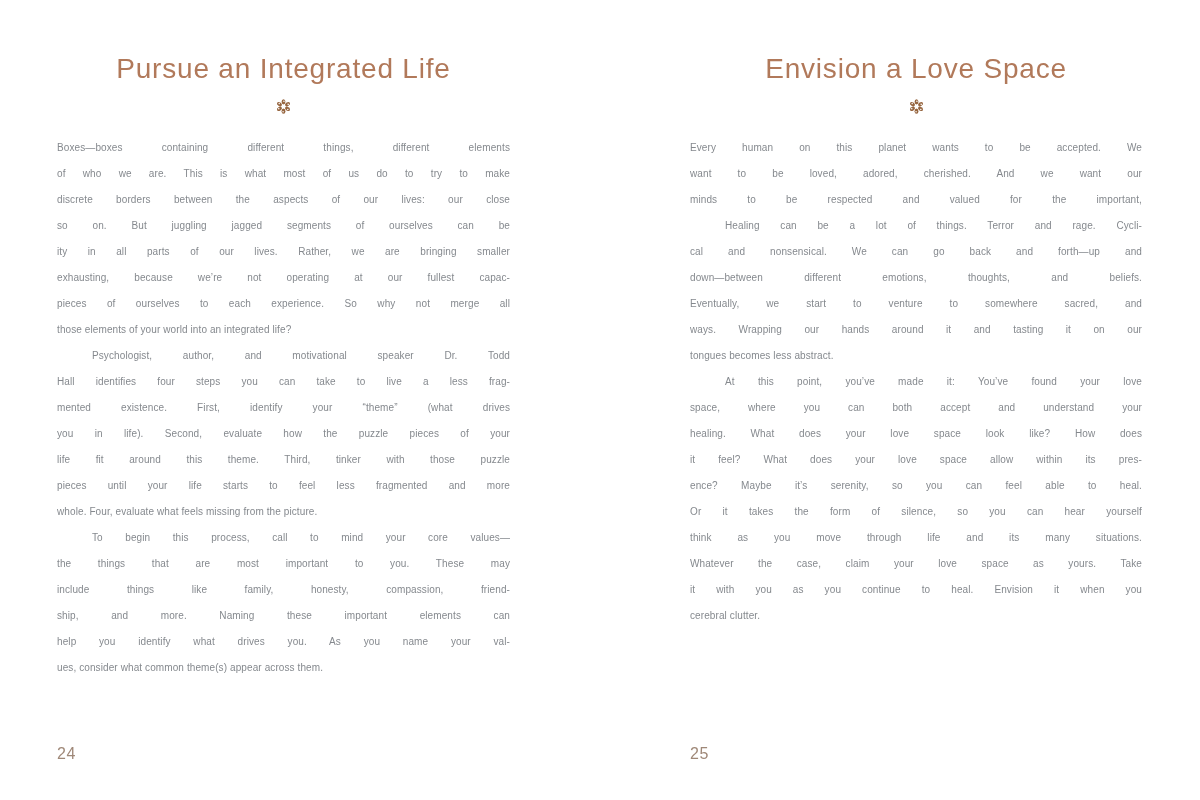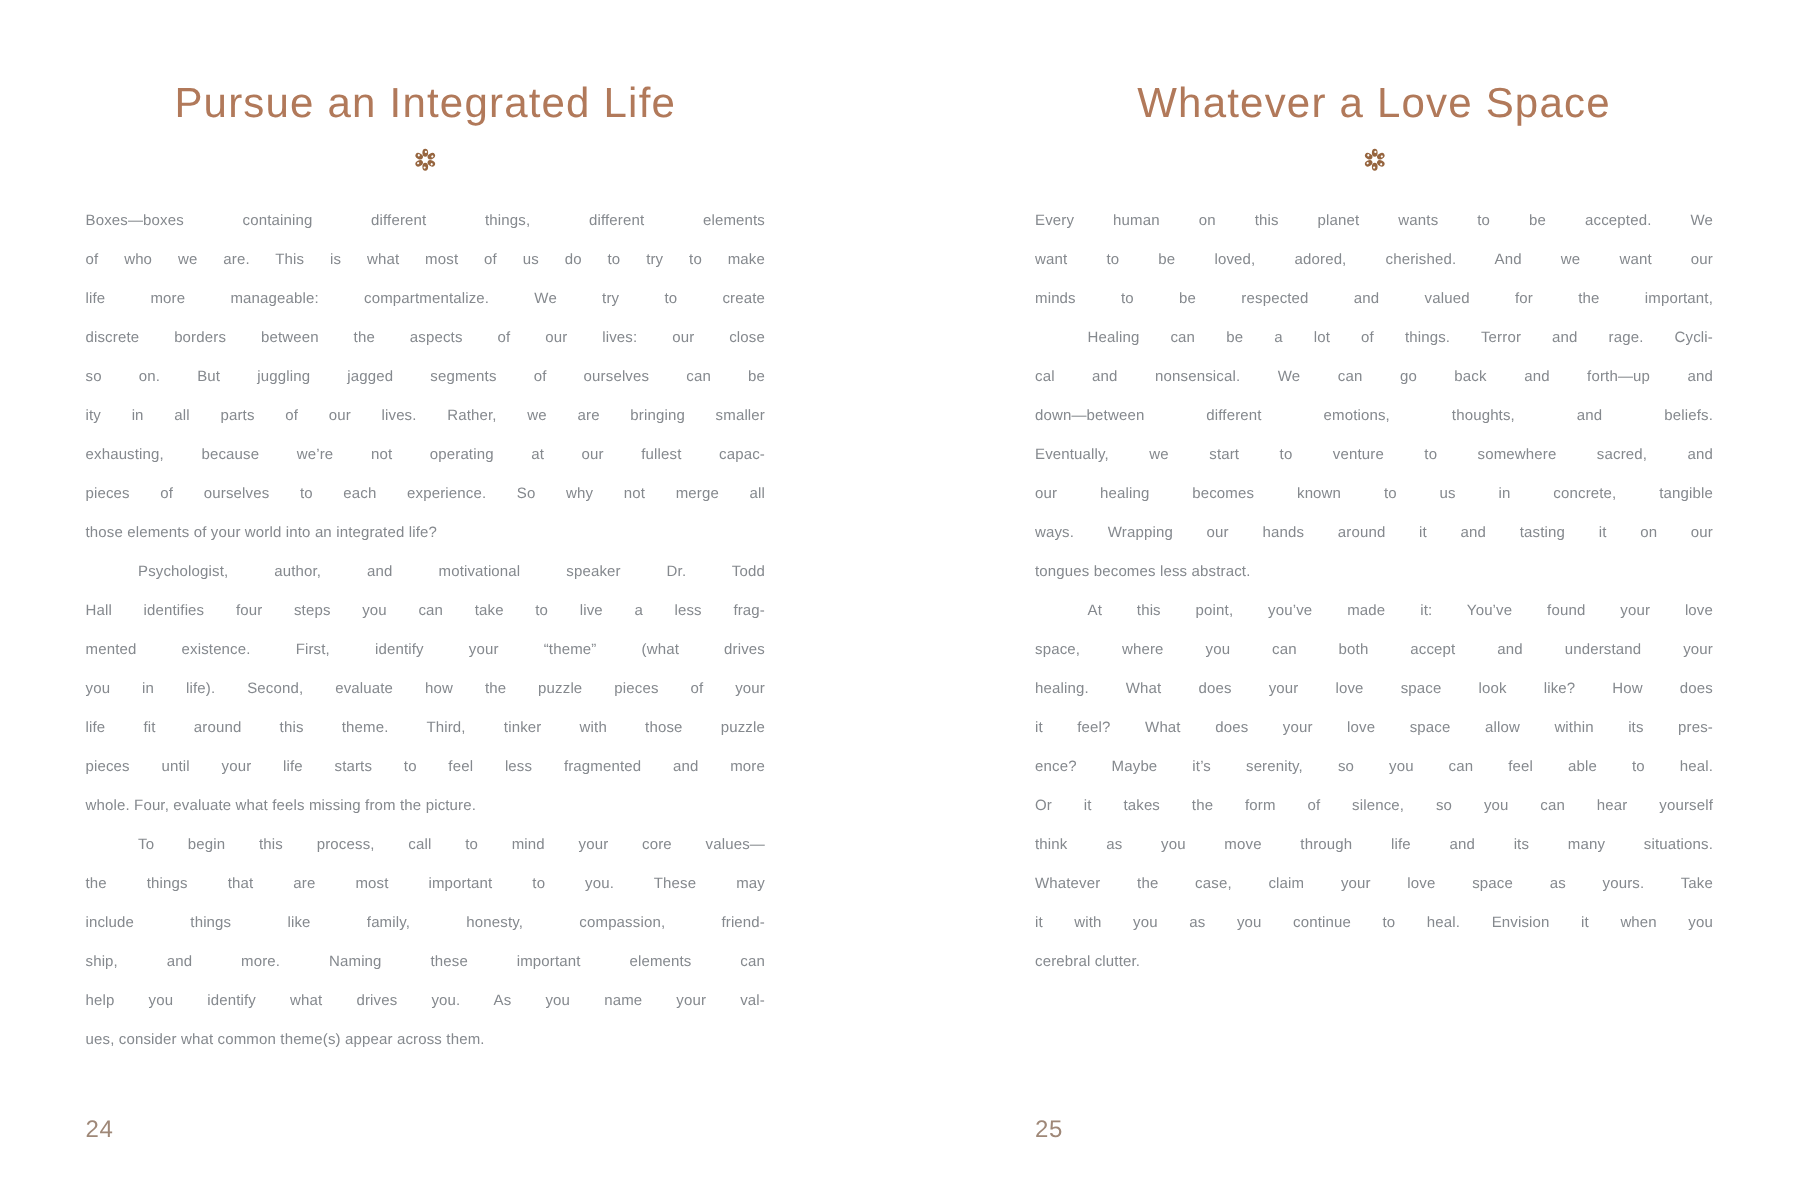--- a/index.html
+++ b/index.html
@@ -109,21 +109,20 @@
                 <ellipse cx="8" cy="3.6" rx="1.8" ry="2.5"></ellipse>
                 <circle class="hole" cx="8.4" cy="3.1" r="0.7"></circle>
               </g>
           </g>
         </svg>
       </div>
       <div class="body">
           <div class="para">
             <div class="line">Boxes—boxes containing different things, different elements</div>
             <div class="line">of who we are. This is what most of us do to try to make</div>
-            <div class="line">life more manageable: compartmentalize. We try to create</div>
             <div class="line">discrete borders between the aspects of our lives: our close</div>
             <div class="line">so on. But juggling jagged segments of ourselves can be</div>
             <div class="line">ity in all parts of our lives. Rather, we are bringing smaller</div>
             <div class="line">exhausting, because we’re not operating at our fullest capac-</div>
             <div class="line">pieces of ourselves to each experience. So why not merge all</div>
             <div class="line last">those elements of your world into an integrated life?</div>
           </div>
           <div class="para indent">
             <div class="line">Psychologist, author, and motivational speaker Dr. Todd</div>
             <div class="line">Hall identifies four steps you can take to live a less frag-</div>
@@ -141,21 +140,21 @@
             <div class="line">help you identify what drives you. As you name your val-</div>
             <div class="line last">ues, consider what common theme(s) appear across them.</div>
           </div>
         </div>
     </div>
     <div class="pagenum">24</div>
   </section>
 
   <section class="page right">
     <div class="textblock">
-      <h1 class="title">Whatever a Love Space</h1>
+      <h1 class="title">Envision a Love Space</h1>
       <div class="ornament-row">
         <svg width="17" height="17" viewBox="0 0 16 16">
           <g class="orn">
             <g transform="rotate(0 8 8)">
                 <ellipse cx="8" cy="3.6" rx="1.8" ry="2.5"></ellipse>
                 <circle class="hole" cx="8.4" cy="3.1" r="0.7"></circle>
               </g>
             <g transform="rotate(60 8 8)">
                 <ellipse cx="8" cy="3.6" rx="1.8" ry="2.5"></ellipse>
                 <circle class="hole" cx="8.4" cy="3.1" r="0.7"></circle>
@@ -183,21 +182,20 @@
           <div class="para">
             <div class="line">Every human on this planet wants to be accepted. We</div>
             <div class="line">want to be loved, adored, cherished. And we want our</div>
             <div class="line">minds to be respected and valued for the important,</div>
           </div>
           <div class="para indent">
             <div class="line">Healing can be a lot of things. Terror and rage. Cycli-</div>
             <div class="line">cal and nonsensical. We can go back and forth—up and</div>
             <div class="line">down—between different emotions, thoughts, and beliefs.</div>
             <div class="line">Eventually, we start to venture to somewhere sacred, and</div>
-            <div class="line">our healing becomes known to us in concrete, tangible</div>
             <div class="line">ways. Wrapping our hands around it and tasting it on our</div>
             <div class="line last">tongues becomes less abstract.</div>
           </div>
           <div class="para indent">
             <div class="line">At this point, you’ve made it: You’ve found your love</div>
             <div class="line">space, where you can both accept and understand your</div>
             <div class="line">healing. What does your love space look like? How does</div>
             <div class="line">it feel? What does your love space allow within its pres-</div>
             <div class="line">ence? Maybe it’s serenity, so you can feel able to heal.</div>
             <div class="line">Or it takes the form of silence, so you can hear yourself</div>

